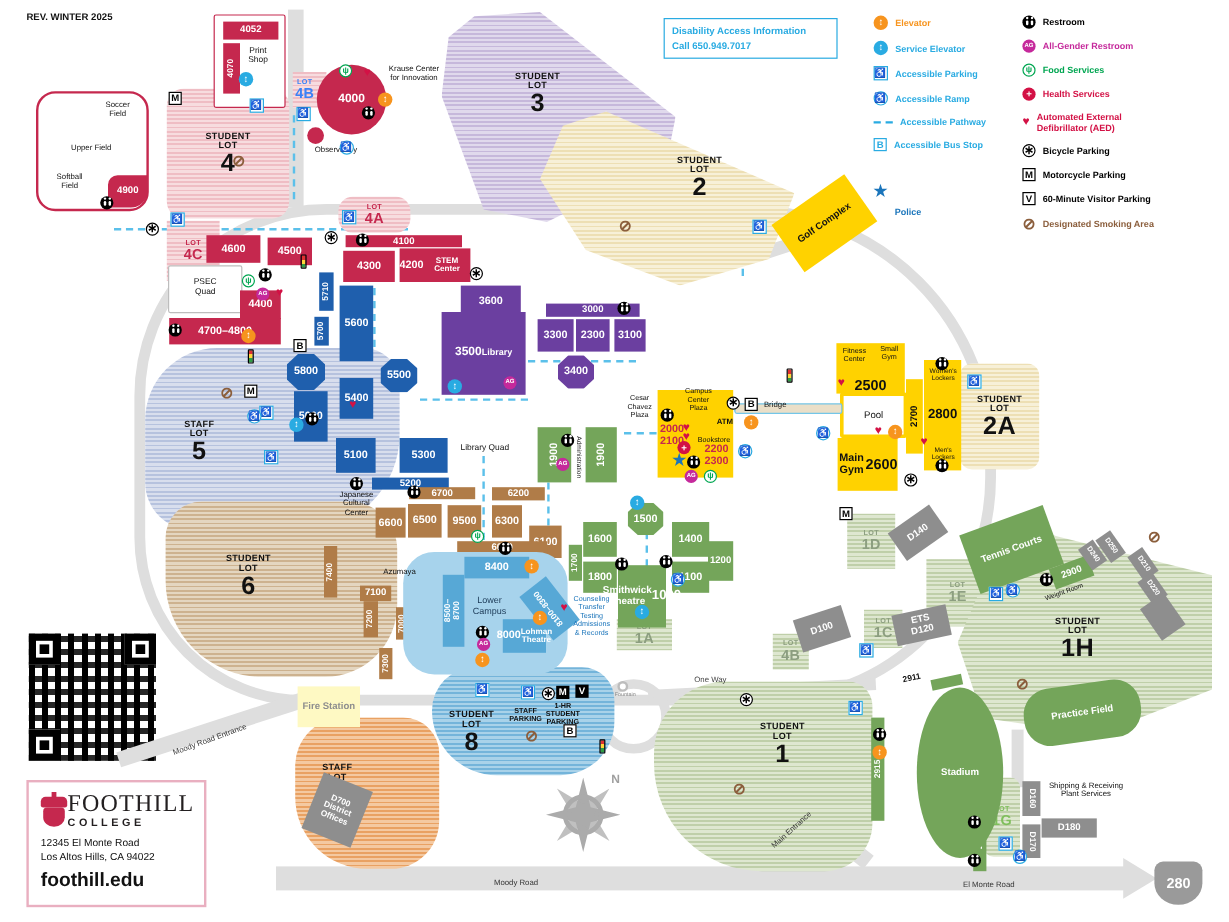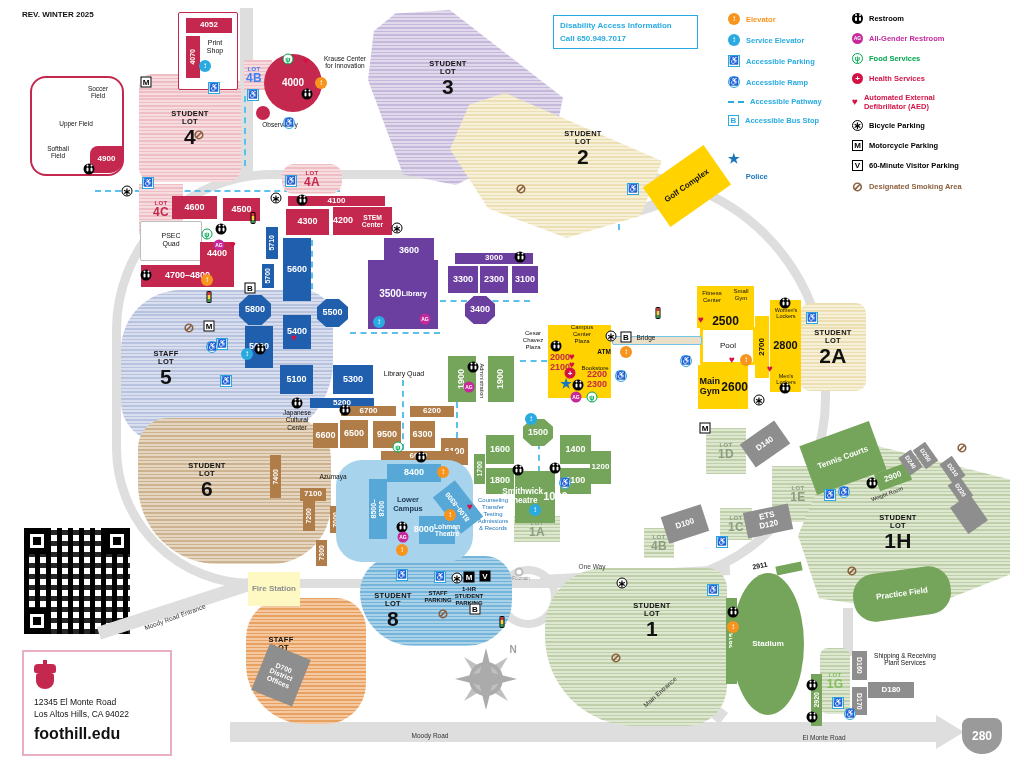--- a/index.html
+++ b/index.html
@@ -185,20 +185,24 @@
     <div class="finder" style="left:0;bottom:0"></div>
   </div>
 
   <div id="college-card">
     <div class="brandrow">
       <div class="acorn">
         <div class="stem"></div>
           <div class="cap"></div>
           <div class="body"></div>
       </div>
+      <div>
+        <div class="brand-name">FOOTHILL</div>
+        <div class="brand-sub">COLLEGE</div>
+      </div>
     </div>
     <div class="addr">
       <div>12345 El Monte Road</div>
       <div>Los Altos Hills, CA 94022</div>
     </div>
     <div class="web">foothill.edu</div>
   </div>
 
   <div id="compass">
     <div class="star"></div>
@@ -384,21 +388,21 @@
     <div class="bld p-green" style="left: 590px; top: 451px; width: 21px; height: 33px; font-size: 8px;"><span>1200</span></div>
     <div class="bld p-green" style="left: 486px; top: 468px; width: 28px; height: 26px; font-size: 9px;"><span>1800</span></div>
     <div class="bld p-green" style="left: 560px; top: 468px; width: 31px; height: 26px; font-size: 9px;"><span>1100</span></div>
     <div class="bld p-green" style="left: 515px; top: 471px; width: 40px; height: 52px; font-size: 11px;"><span class="sub">Smithwick
 Theatre</span><span>1000</span></div>
     <div class="bld p-green" style="left: 474px; top: 454px; width: 11px; height: 30px; font-size: 7px;"><span class="vt"><span>1700</span></span></div>
     <div class="bld p-green" style="left: 876px; top: 468px; width: 34px; height: 18px; font-size: 8px; transform: rotate(-20deg);"><span>2900</span></div>
     <div class="bld p-green" style="left: 776px; top: 564px; width: 26px; height: 9px; transform: rotate(-12deg);"></div>
     <div class="bld p-green" style="left: 726px; top: 598px; width: 11px; height: 86px; font-size: 7px;"><span class="vt"><span>2915</span></span></div>
     <div class="bld p-green" style="left: 811px; top: 674px; width: 11px; height: 52px; font-size: 7px;"><span class="vt"><span>2920</span></span></div>
-    <div class="bld p-green" style="left: 732px; top: 573px; width: 72px; height: 142px; font-size: 8px; border-radius: 36px / 71px;"><span>Stadium</span></div>
+    <div class="bld p-green" style="left: 764px; top: 573px; width: 72px; height: 142px; font-size: 8px; border-radius: 36px / 71px;"><span>Stadium</span></div>
     <div class="bld p-green" style="left: 853px; top: 570px; width: 98px; height: 48px; font-size: 8px; border-radius: 22px; transform: rotate(-8deg);"><span>Practice Field</span></div>
     <div class="bld p-green" style="left: 806px; top: 432px; width: 74px; height: 52px; font-size: 8px; transform: rotate(-20deg);"><span>Tennis Courts</span></div>
     <div class="bld p-brown" style="left: 341px; top: 406px; width: 55px; height: 10px; font-size: 8px;"><span>6700</span></div>
     <div class="bld p-brown" style="left: 410px; top: 406px; width: 44px; height: 11px; font-size: 8px;"><span>6200</span></div>
     <div class="bld p-brown" style="left: 313px; top: 423px; width: 25px; height: 25px; font-size: 9px;"><span>6600</span></div>
     <div class="bld p-brown" style="left: 340px; top: 420px; width: 28px; height: 28px; font-size: 9px;"><span>6500</span></div>
     <div class="bld p-brown" style="left: 373px; top: 421px; width: 28px; height: 27px; font-size: 9px;"><span>9500</span></div>
     <div class="bld p-brown" style="left: 410px; top: 421px; width: 25px; height: 27px; font-size: 9px;"><span>6300</span></div>
     <div class="bld p-brown" style="left: 441px; top: 421px; width: 27px; height: 27px; font-size: 9px; margin-top: 17px;"><span>6100</span></div>
     <div class="bld p-brown" style="left: 381px; top: 451px; width: 75px; height: 11px; font-size: 8px;"><span>6000</span></div>
@@ -483,21 +487,21 @@
     <div class="lbl" style="left: 824px; top: 738px; font-size: 6.5px; color: rgb(51, 51, 51); transform: translate(-50%, -50%);">El Monte Road</div>
     <div class="lbl" style="left: 175px; top: 617px; font-size: 6.5px; color: rgb(51, 51, 51); transform: translate(-50%, -50%) rotate(-20deg);">Moody Road Entrance</div>
     <div class="lbl" style="left: 660px; top: 692px; font-size: 6.5px; color: rgb(51, 51, 51); transform: translate(-50%, -50%) rotate(-42deg);">Main Entrance</div>
     <div class="lbl" style="left: 521px; top: 579px; font-size: 4.5px; color: rgb(136, 136, 136); transform: translate(-50%, -50%);">Fountain</div>
     <div class="lbl" style="left: 482px; top: 381px; font-size: 5.5px; transform: translate(-50%, -50%) rotate(90deg);">Administration</div>
     <div class="lbl" style="left: 438px; top: 597px; font-size: 6px; font-weight: bold; transform: translate(-50%, -50%);">STAFF
 PARKING</div>
     <div class="lbl" style="left: 469px; top: 596px; font-size: 6px; font-weight: bold; transform: translate(-50%, -50%);">1-HR
 STUDENT
 PARKING</div>
-    <div class="lbl" style="left: 408px; top: 505px; font-size: 7.5px; color: rgb(28, 58, 87); transform: translate(-50%, -50%); font-weight: bold;">Lower
+    <div class="lbl" style="left: 408px; top: 505px; font-size: 7.5px; color: rgb(28, 58, 87); transform: translate(-50%, -50%);">Lower
 Campus</div>
     <span class="ic ic-m" style="left: 146px; top: 82px;">M</span>
     <span class="ic ic-smk" style="left: 199px; top: 134px;">⊘</span>
     <span class="ic ic-rr" style="left: 89px; top: 169px;">
       <i></i>
       <i></i>
     </span>
     <span class="ic ic-sel" style="left: 205px; top: 66px;">↕</span>
     <span class="ic ic-ap" style="left: 214px; top: 88px;">♿</span>
     <span class="ic ic-ap" style="left: 253px; top: 95px;">♿</span>

